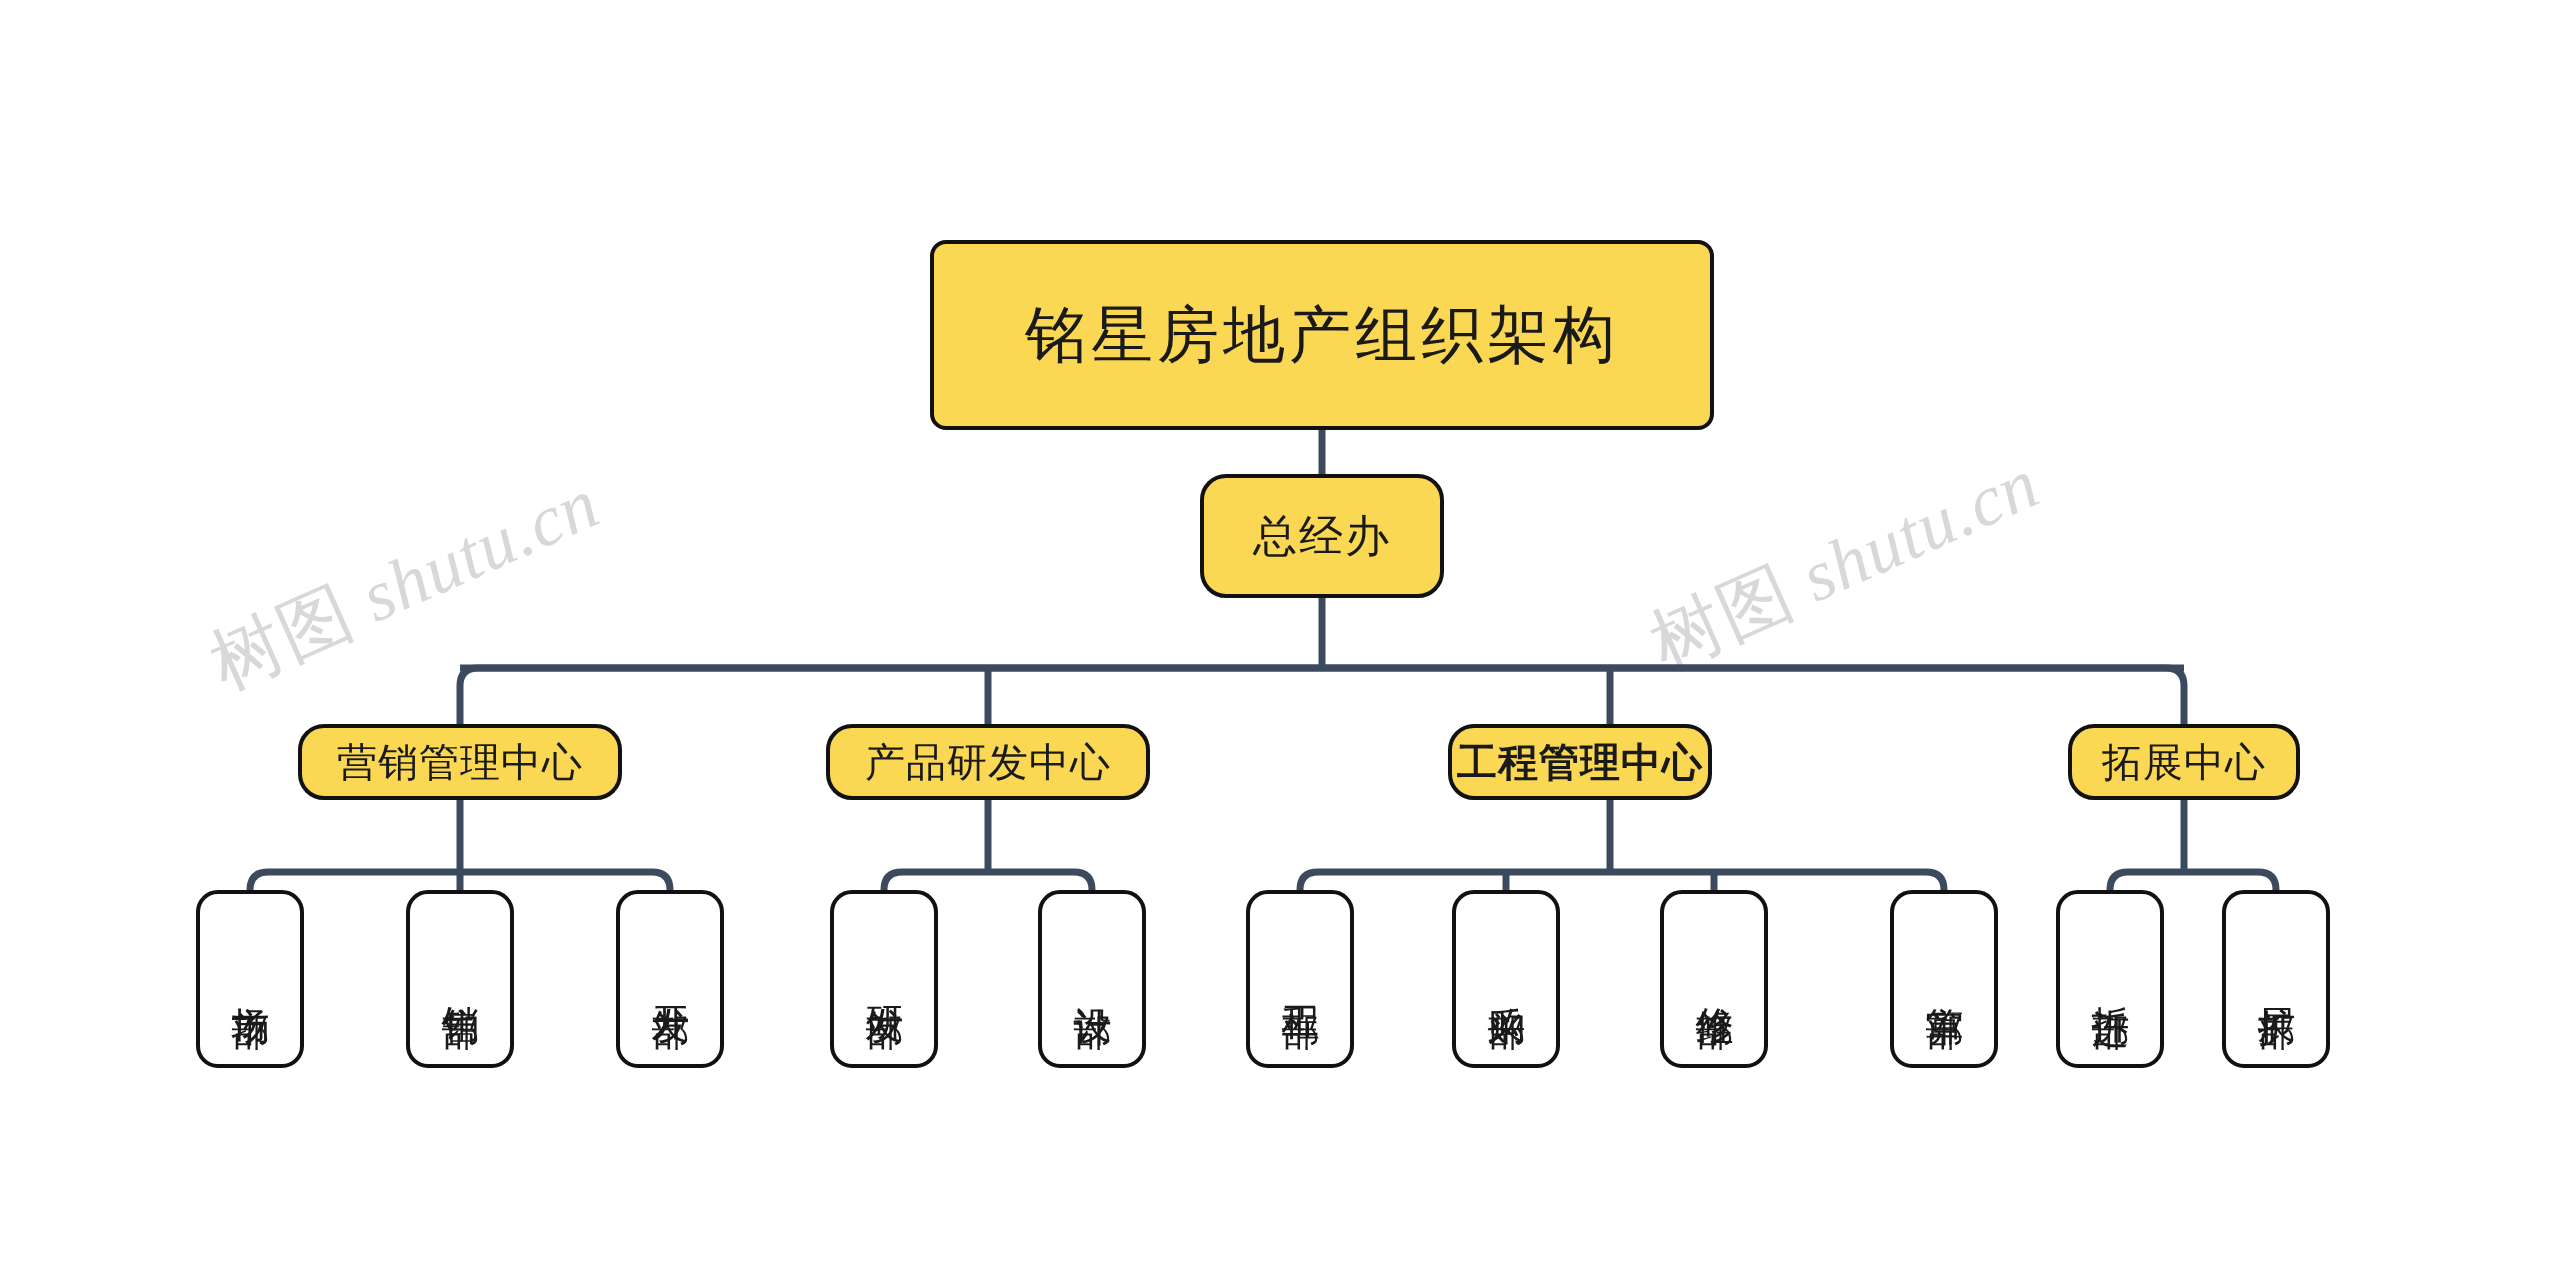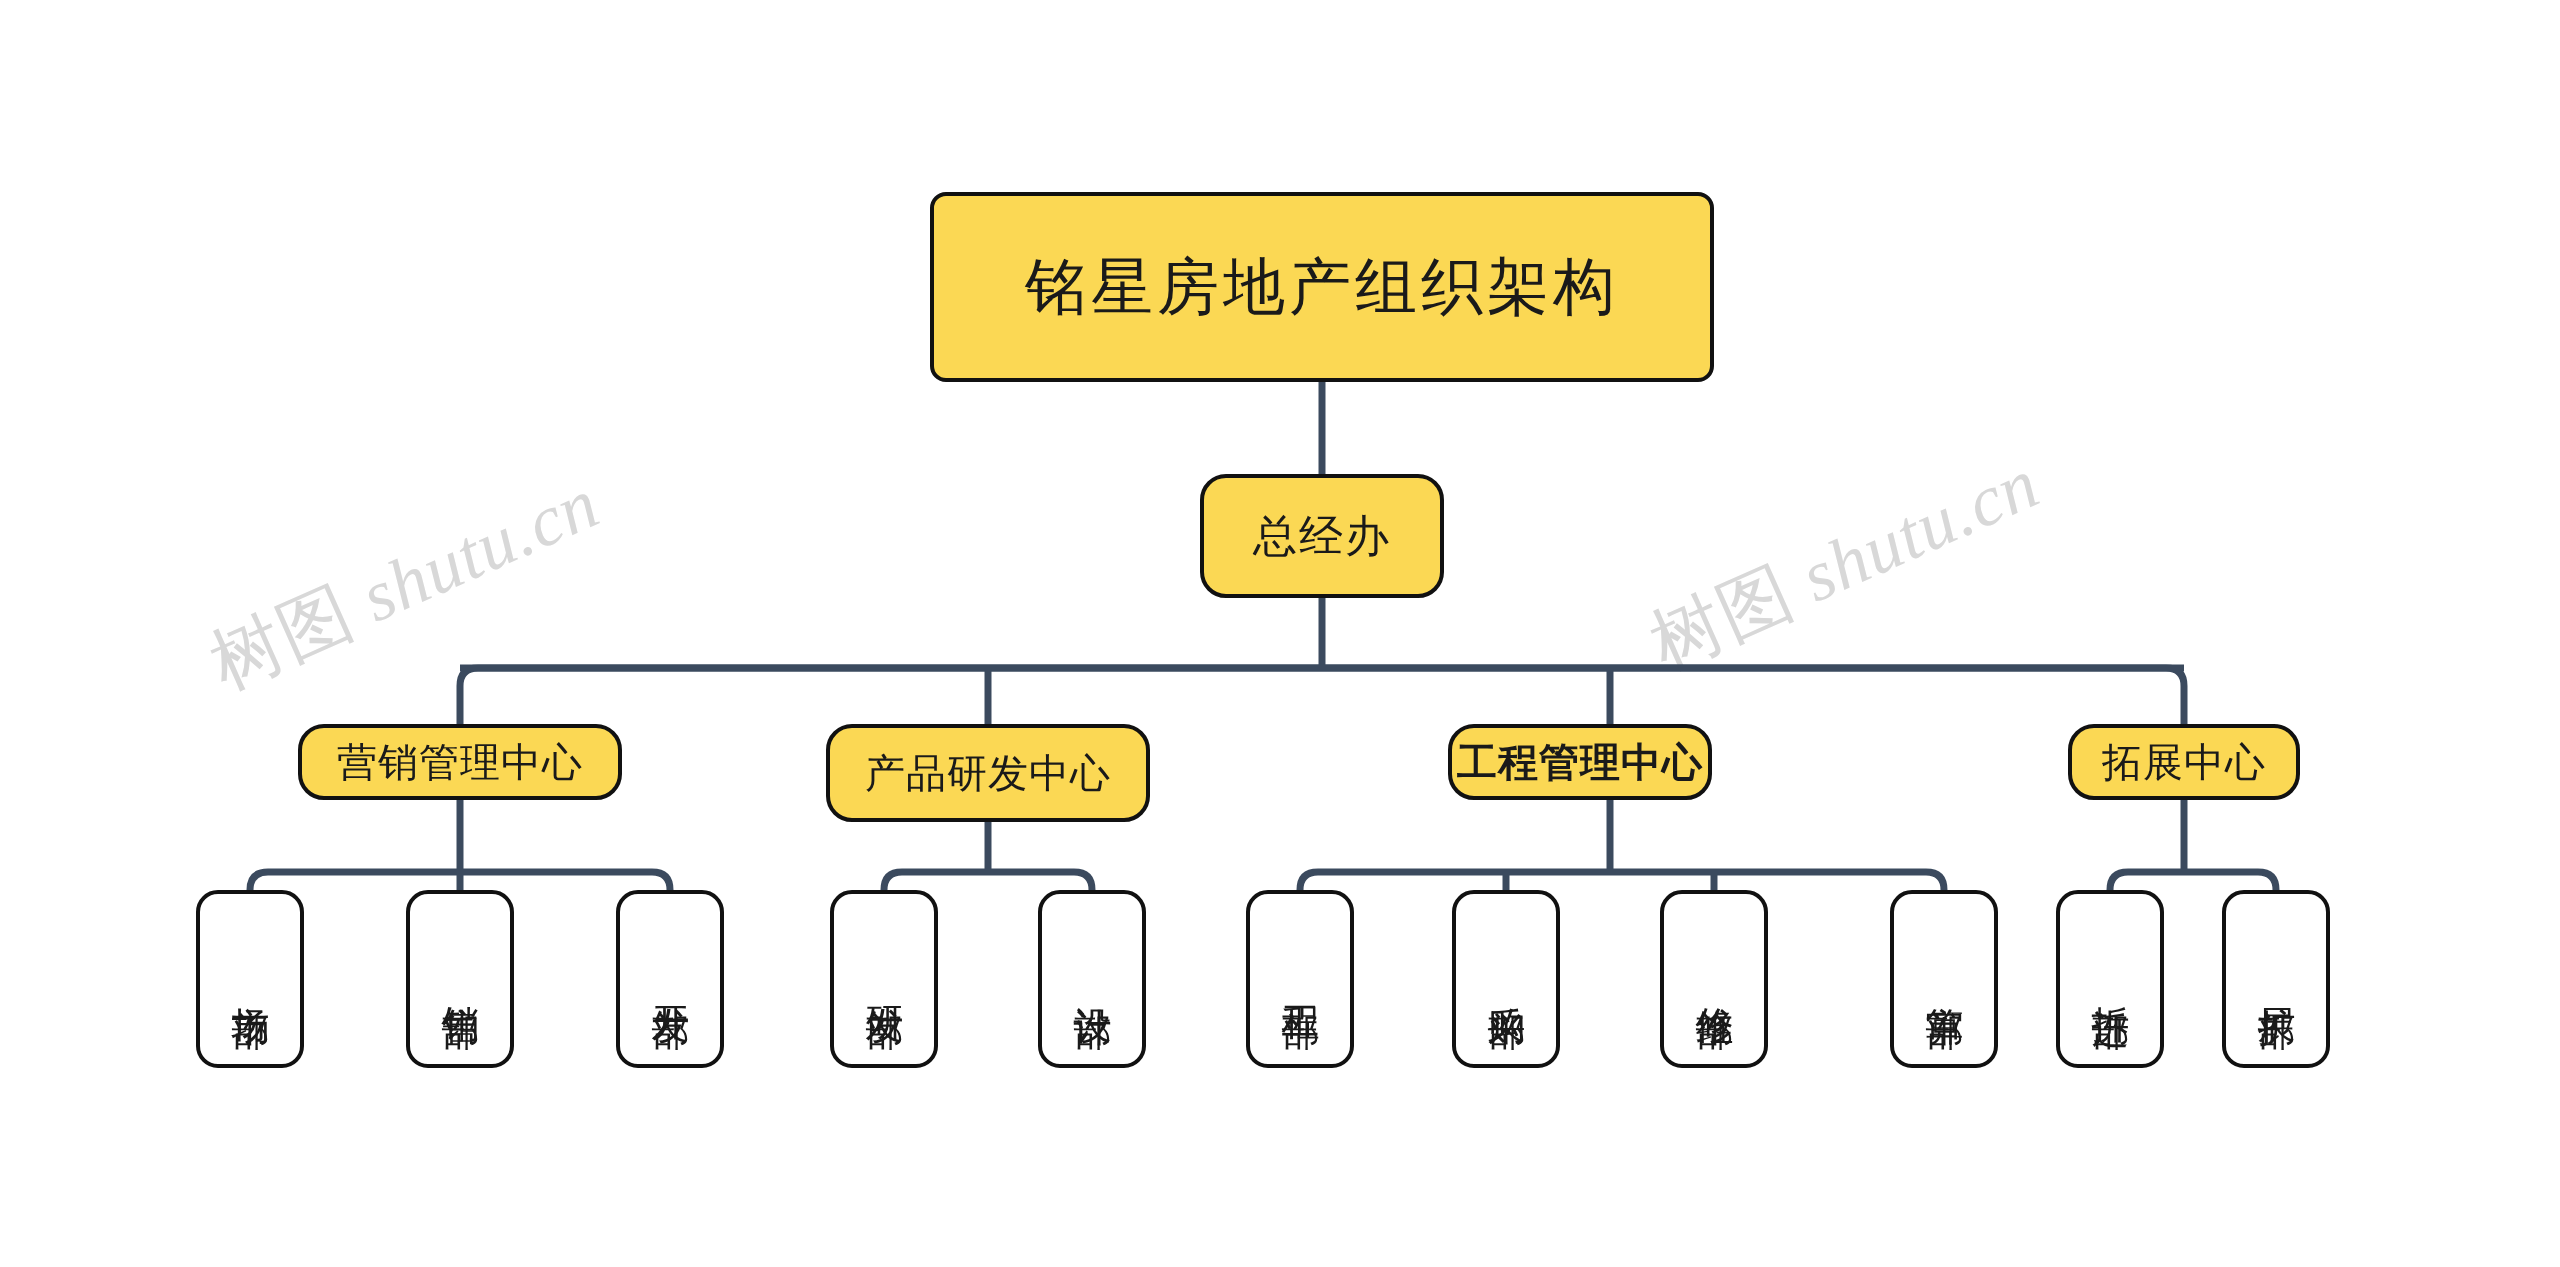--- a/index.html
+++ b/index.html
@@ -72,20 +72,21 @@
     background: #fbd854;
     border: 4px solid #111111;
     border-radius: 26px;
     font-weight: 400;
   }
 
   .node.root {
     border-radius: 16px;
     font-size: 62px;
     letter-spacing: 4px;
+    margin-top: 48px;
   }
   .node.gm {
     font-size: 44px;
     letter-spacing: 2px;
   }
   .node.center {
     font-size: 40px;
     letter-spacing: 1px;
   }
 
@@ -144,21 +145,21 @@
   </div>
 
   <div class="node yellow gm" style="left:1200px; top:474px; width:244px; height:124px;">
     <span>总经办</span>
   </div>
 
   <div class="node yellow center" style="left:298px; top:724px; width:324px; height:76px;text-align:center;">
     <span>营销管理中心</span>
   </div>
 
-  <div class="node yellow center" style="left:826px; top:724px; width:324px; height:98px;">
+  <div class="node yellow center" style="left:826px; top:724px; width:324px; height:76px;">
     <span>产品研发中心</span>
   </div>
 
   <div class="node yellow center" style="left:1448px; top:724px; width:264px; height:76px;font-weight:bold;">
     <span>工程管理中心</span>
   </div>
 
   <div class="node yellow center" style="left:2068px; top:724px; width:232px; height:76px;">
     <span>拓展中心</span>
   </div>

